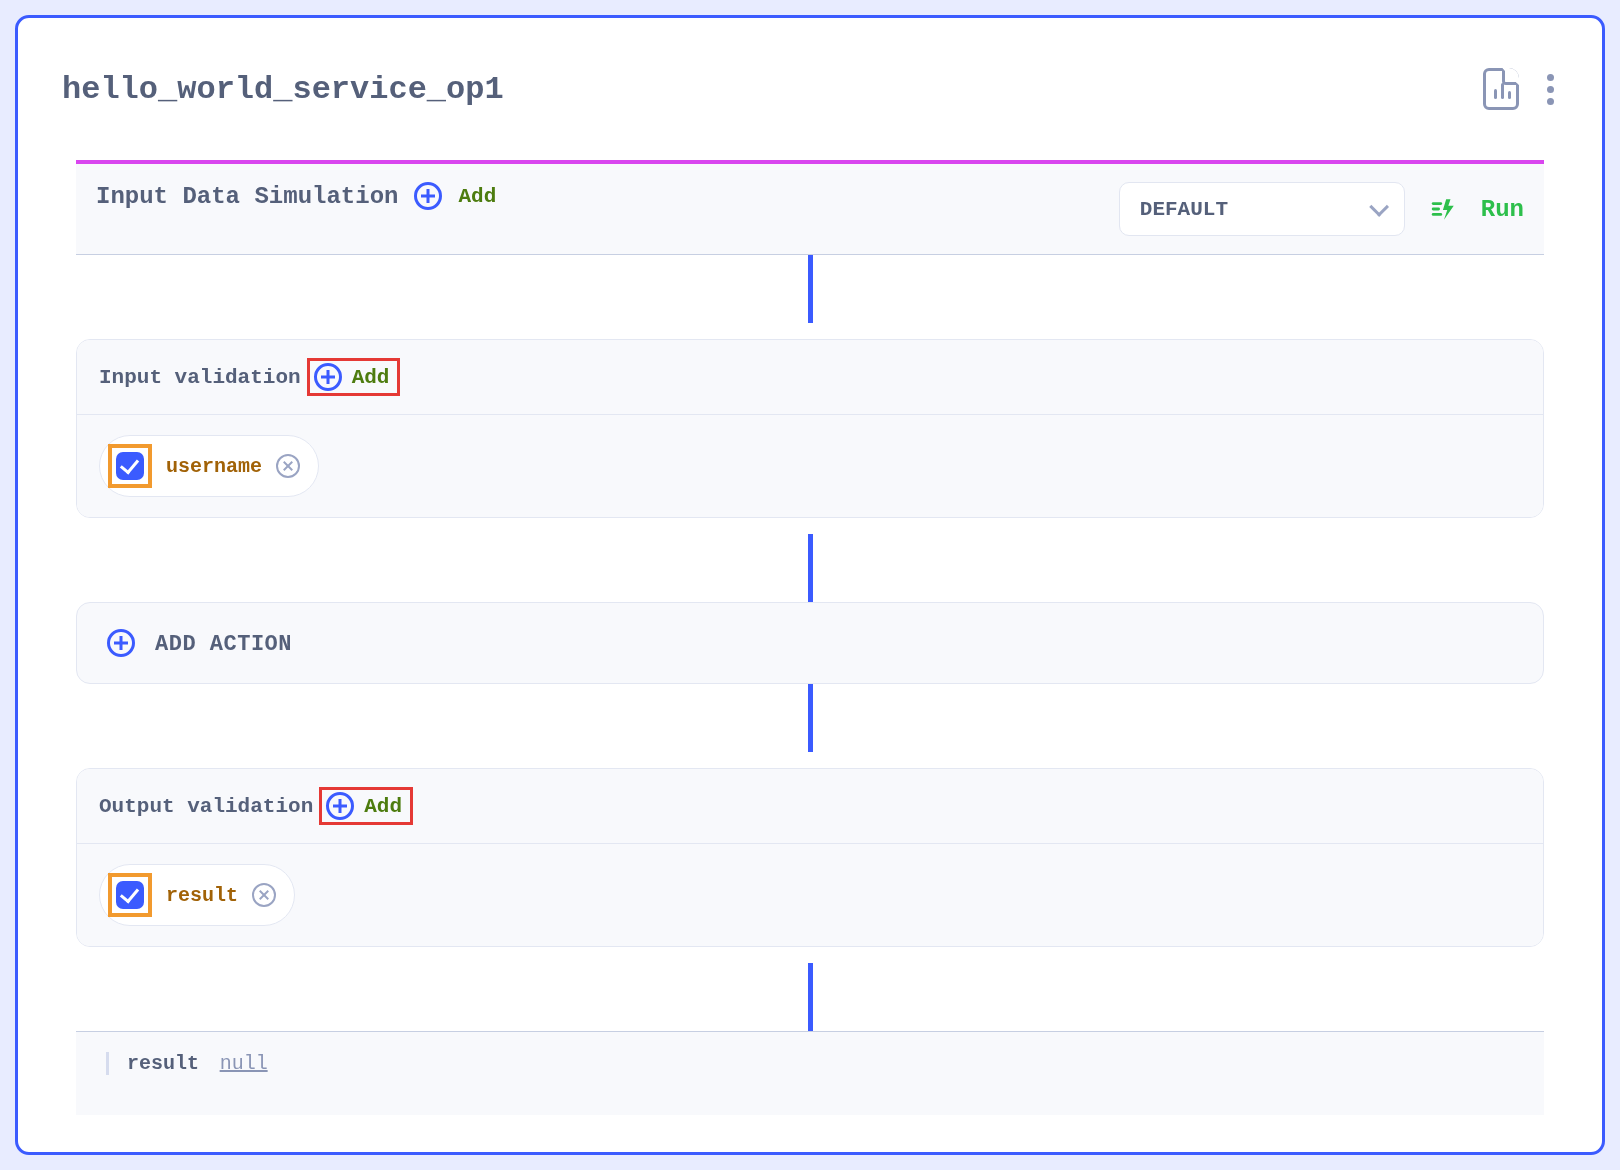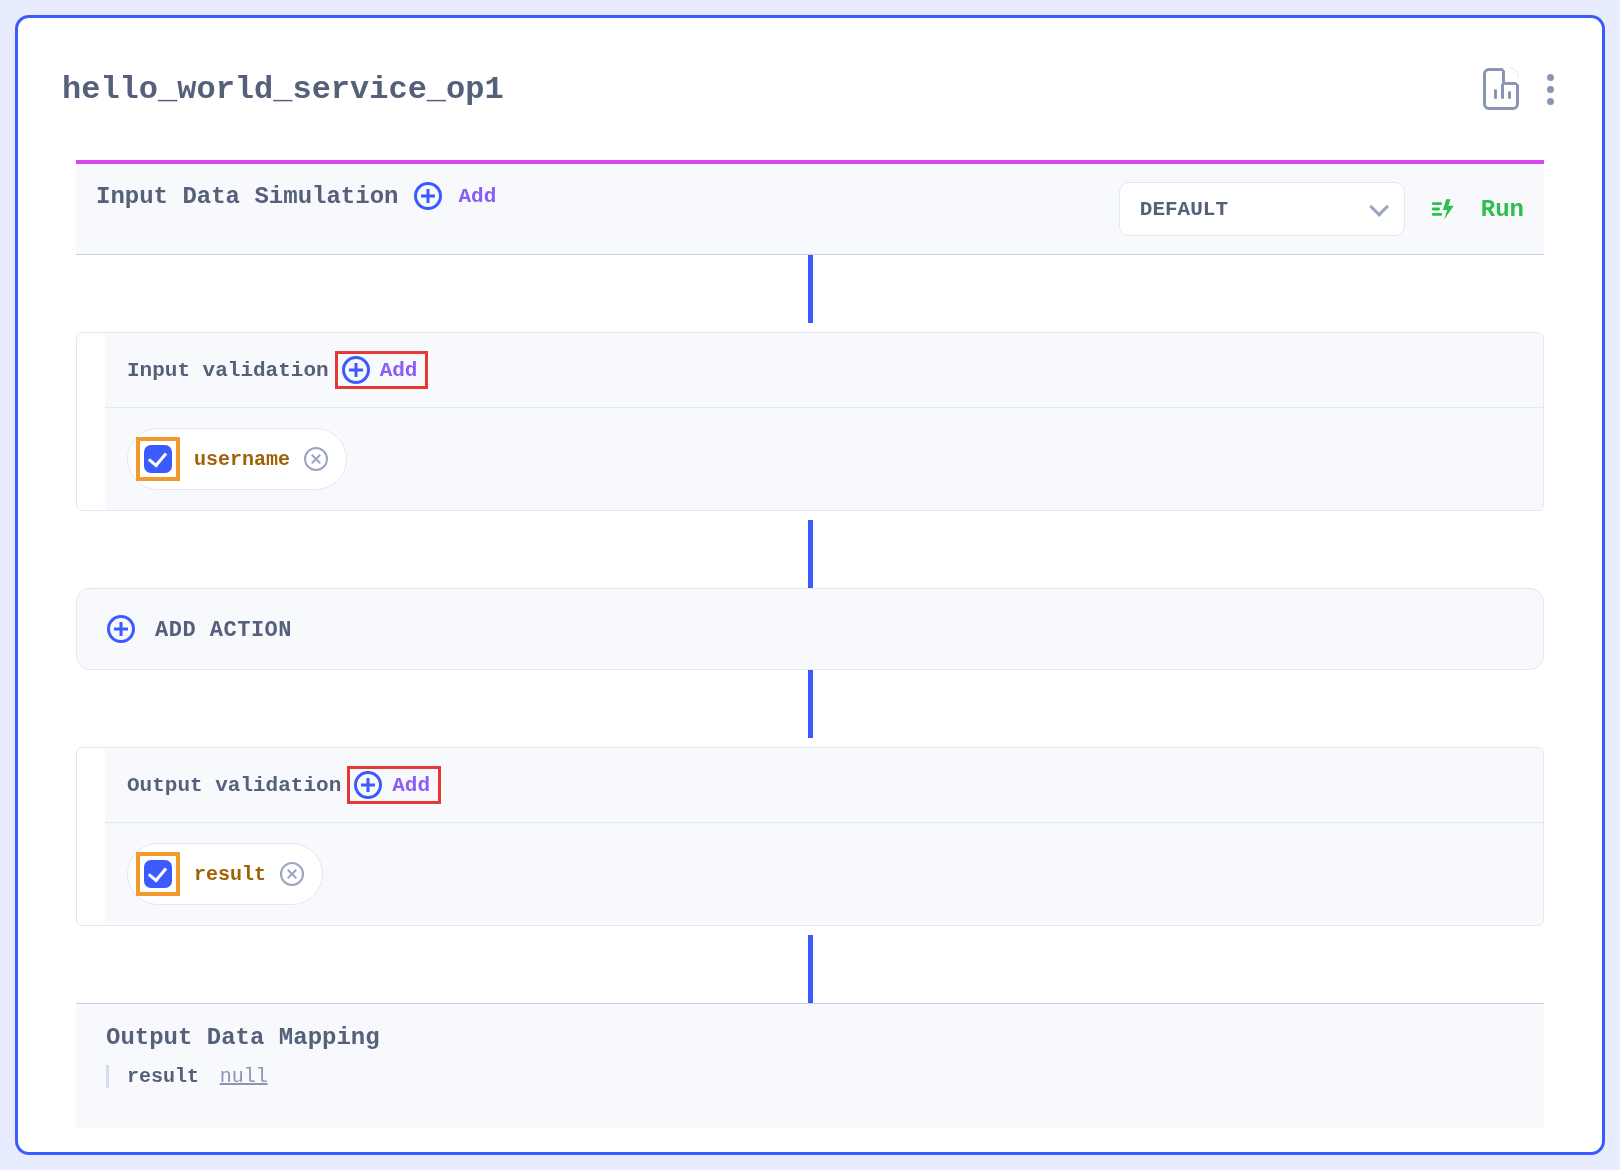--- a/index.html
+++ b/index.html
@@ -74,44 +74,43 @@
   .plus-circle {
     width:28px; height:28px; border:3px solid #3B5BFF; border-radius:50%;
     position:relative; flex:0 0 auto;
   }
   .plus-circle::before, .plus-circle::after {
     content:""; position:absolute; left:50%; top:50%; background:#3B5BFF;
     transform: translate(-50%,-50%);
   }
   .plus-circle::before { width:3px; height:14px; }
   .plus-circle::after { width:14px; height:3px; }
-  .txt-bold { font-weight:700; color:#8b5cf6; }
+  .txt-bold { font-weight:700; color:#4d7c0f; }
   .row-sim-right { display:flex; align-items:center; gap:26px; }
   .dd {
     width:286px; height:54px; background:#fff; border:1px solid #e2e6f1;
     border-radius:10px; display:flex; align-items:center; justify-content:space-between;
     padding: 0 20px; font-weight:600; color:#55607a;
   }
   .chev { width:14px; height:14px; border-right:3px solid #9aa4c3; border-bottom:3px solid #9aa4c3; transform: rotate(45deg) translateY(-3px); }
   .run-btn { display:flex; align-items:center; gap:24px; color:#2dbf4b; font-weight:700; font-size:24px; }
   .bolt {
     width:26px; height:26px; position:relative;
   }
   .bolt svg { display:block; }
 
   .connector { height:68px; display:flex; justify-content:center; }
   .connector .line { width:5px; height:100%; background:#3B5BFF; }
 
   .card {
-    margin: 9px 18px;
+    margin: 16px 18px;
     border: 1px solid #e3e7f2;
-    border-radius:6px;
+    border-radius:14px;
     background:#fff;
     overflow:hidden;
-    padding-left:28px;
   }
   .card-hd {
     display:flex; align-items:center; gap:6px;
     padding: 18px 22px;
     background:#f8f9fc;
     border-bottom:1px solid #e3e7f2;
   }
   .card-hd .ttl { font-weight:700; color:#55607a; font-size:21px; }
   .hl-red { border:3px solid #e53935; padding:2px 8px 2px 4px; display:flex; align-items:center; gap:10px; }
   .card-bd { padding: 20px 22px; background:#f8f9fc; }
@@ -256,20 +255,19 @@
         <span class="chip-x"></span>
       </div>
     </div>
   </div>
 
   <div class="connector">
       <div class="line"></div>
     </div>
 
   <div class="mapping">
-    <div class="ttl">Output Data Mapping</div>
     <div class="kv">
       <span class="k">result</span>
       <span class="v">null</span>
     </div>
   </div>
 
 </div>
 
 </body></html>

